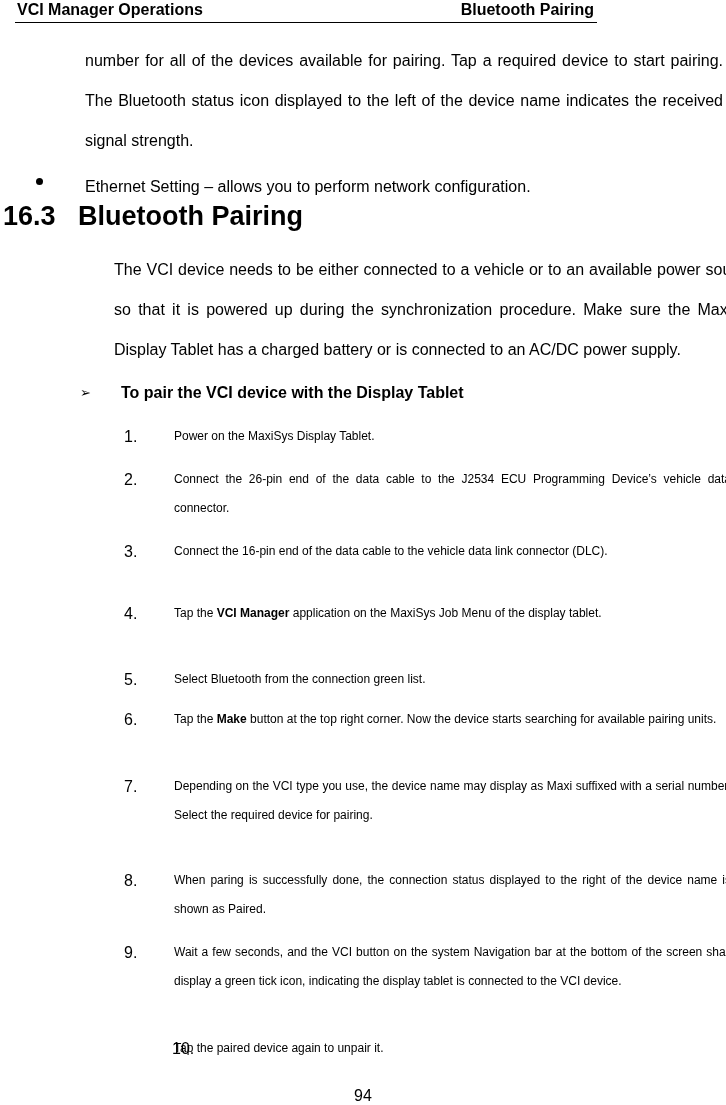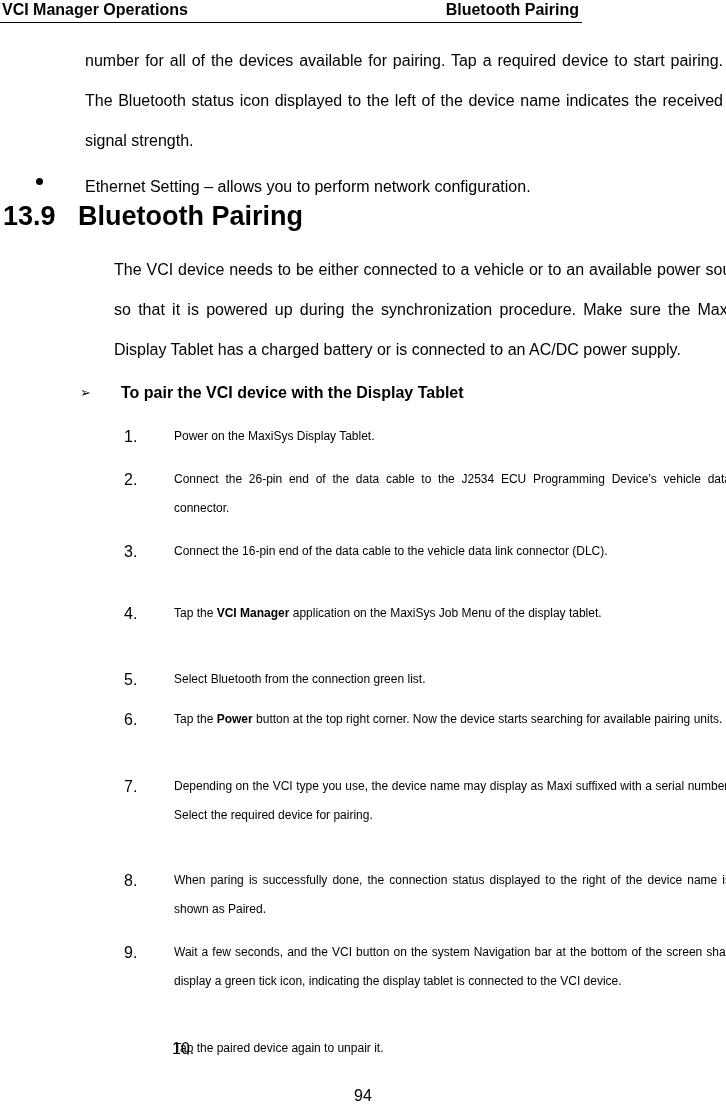--- a/index.html
+++ b/index.html
@@ -1,18 +1,18 @@
 <!DOCTYPE html>
 <html><head>
 <meta charset="utf-8">
 <style>
   html, body { margin: 0; padding: 0; background: #ffffff; }
   body { width: 726px; height: 1105px; position: relative; overflow: hidden;
          font-family: "Liberation Sans", sans-serif; color: #000; }
-  .header { position: absolute; left: 0; top: 0; width: 582px; height: 22px;
+  .header { position: absolute; left: 15px; top: 0; width: 582px; height: 22px;
             border-bottom: 1.5px solid #000; text-decoration: underline; }
   .header .left { position: absolute; left: 2px; top: 0; font-size: 16px; font-weight: bold; line-height: 20px; }
   .header .right { position: absolute; right: 3px; top: 0; font-size: 16px; font-weight: bold; line-height: 20px; }
   .p { position: absolute; font-size: 16px; line-height: 40px; text-align: justify; }
   .p.last-line-left { text-align-last: left; }
   .bullet-dot { position: absolute; left: 36px; top: 178px; width: 7px; height: 7px; border-radius: 50%; background: #000; }
   .h1 { position: absolute; left: 3px; top: 198px; font-size: 27px; font-weight: bold; line-height: 36px; }
   .h1 .num { display: inline-block; width: 75px; }
   .sub-arrow { position: absolute; left: 80px; top: 383px; font-size: 13px; line-height: 20px; }
   .sub-heading { position: absolute; left: 121px; top: 380px; font-size: 16px; font-weight: bold; line-height: 26px; text-align: center; }
@@ -27,21 +27,21 @@
   <span class="left">VCI Manager Operations</span>
   <span class="right">Bluetooth Pairing</span>
 </div>
 
 <div class="p last-line-left" style="left:85px; top:41px; width:638px;">number for all of the devices available for pairing. Tap a required device to start pairing. The Bluetooth status icon displayed to the left of the device name indicates the received signal strength.</div>
 
 <div class="bullet-dot"></div>
 <div class="p" style="left:85px; top:167px; width:638px;">Ethernet Setting – allows you to perform network configuration.</div>
 
 <div class="h1">
-  <span class="num">13.9</span><span>Bluetooth Pairing</span>
+  <span class="num">16.3</span><span>Bluetooth Pairing</span>
 </div>
 
 <div class="p last-line-left" style="left:79px; top:250px; width:644px;margin-left:35px;">The VCI device needs to be either connected to a vehicle or to an available power source, so that it is powered up during the synchronization procedure. Make sure the MaxiSys Display Tablet has a charged battery or is connected to an AC/DC power supply.</div>
 
 <div class="sub-arrow">➢</div>
 <div class="sub-heading">To pair the VCI device with the Display Tablet</div>
 
 <div id="steps">
   <div class="step-num" style="top:422px;">1.</div>
   <div class="step-text" style="top:422px;"><span>Power on the MaxiSys Display Tablet.</span></div>
@@ -52,21 +52,21 @@
   <div class="step-num" style="top:537px;">3.</div>
   <div class="step-text" style="top:537px;"><span>Connect the 16-pin end of the data cable to the vehicle data link connector (DLC).</span></div>
 
   <div class="step-num" style="top:599px;">4.</div>
   <div class="step-text" style="top:599px;"><span>Tap the </span><b>VCI Manager</b><span> application on the MaxiSys Job Menu of the display tablet.</span></div>
 
   <div class="step-num" style="top:665px;">5.</div>
   <div class="step-text" style="top:665px;"><span>Select Bluetooth from the connection green list.</span></div>
 
   <div class="step-num" style="top:705px;">6.</div>
-  <div class="step-text" style="top:705px;"><span>Tap the </span><b>Power</b><span> button at the top right corner. Now the device starts searching for available pairing units.</span></div>
+  <div class="step-text" style="top:705px;"><span>Tap the </span><b>Make</b><span> button at the top right corner. Now the device starts searching for available pairing units.</span></div>
 
   <div class="step-num" style="top:772px;">7.</div>
   <div class="step-text" style="top:772px;"><span>Depending on the VCI type you use, the device name may display as Maxi suffixed with a serial number. Select the required device for pairing.</span></div>
 
   <div class="step-num" style="top:866px;">8.</div>
   <div class="step-text" style="top:866px;"><span>When paring is successfully done, the connection status displayed to the right of the device name is shown as Paired.</span></div>
 
   <div class="step-num" style="top:938px;">9.</div>
   <div class="step-text" style="top:938px;"><span>Wait a few seconds, and the VCI button on the system Navigation bar at the bottom of the screen shall display a green tick icon, indicating the display tablet is connected to the VCI device.</span></div>
 

